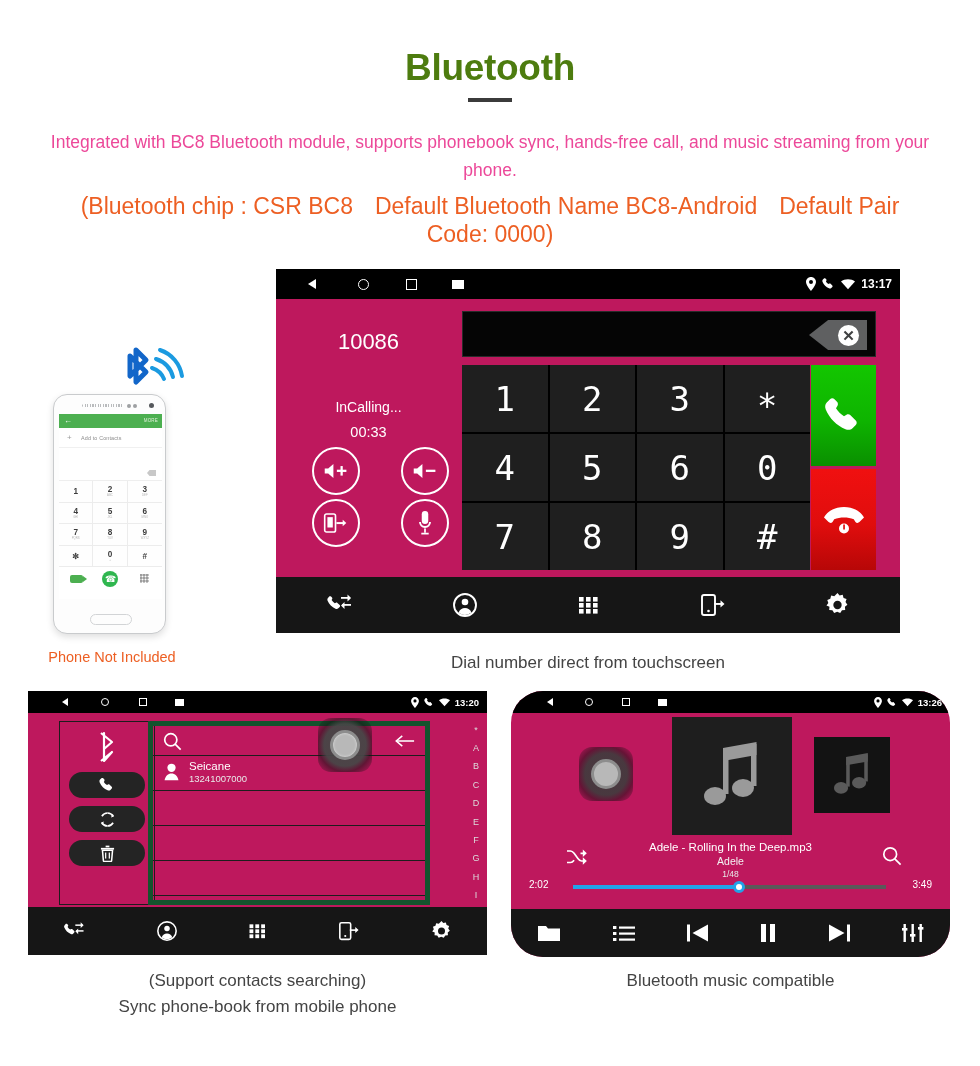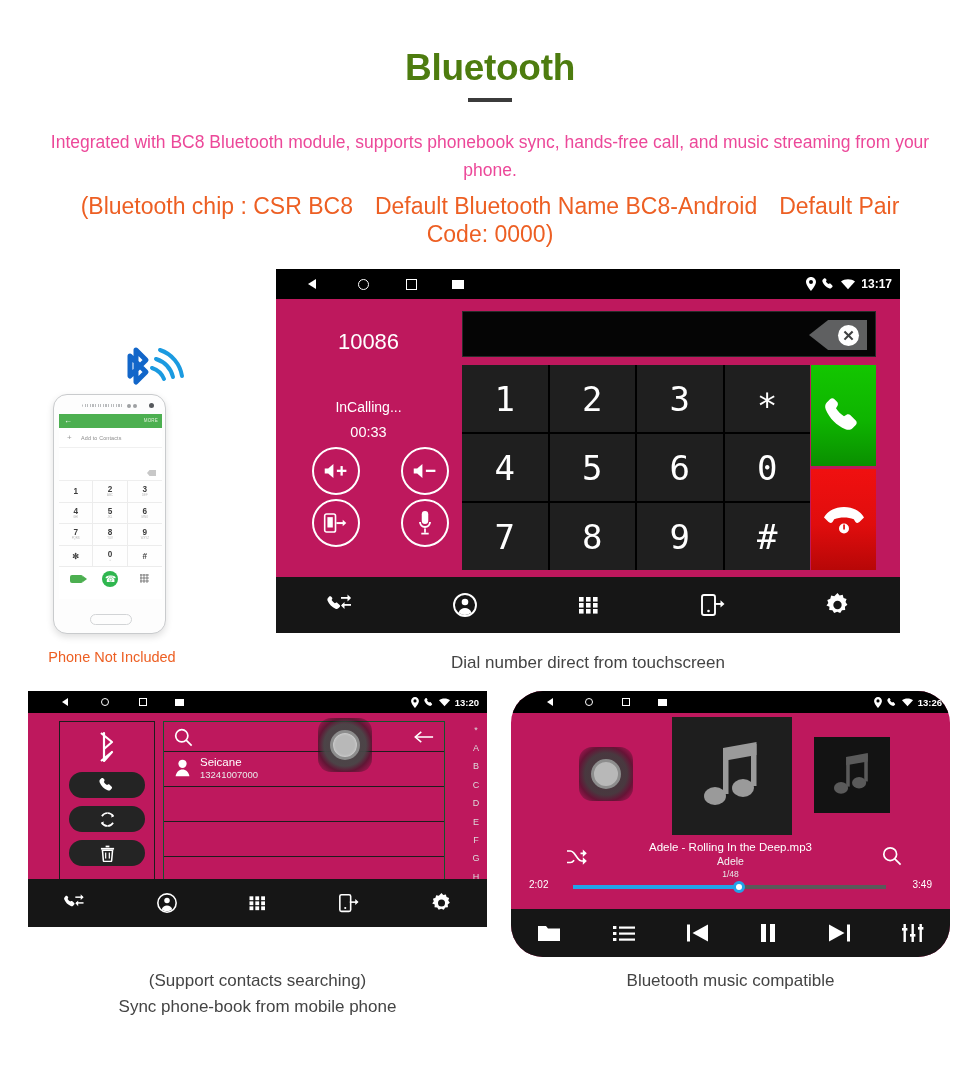--- a/index.html
+++ b/index.html
@@ -180,37 +180,37 @@
   .navbar {
     position:absolute; left:0; bottom:0; width:100%; background:#161616;
     display:flex; align-items:center; justify-content:space-around;
   }
   #dialer .navbar { height:56px; }
 
   
   .ico { display:block; fill:#fff; }
 
   
-  #phonebook { left:28px; top:691px; width:459px; height:236px; }
+  #phonebook { left:28px; top:691px; width:459px; height:264px; }
   #phonebook .statbar { height:22px; }
   #phonebook .st-right { font-size:9.5px; gap:5px; }
 
   .pb-side {
     position:absolute; left:31px; top:30px; width:96px; height:184px;
     border:1px solid #1d1d1d;
     display:flex; flex-direction:column; align-items:center; padding-top:8px; gap:8px;
   }
   .pb-bt { height:34px; display:flex; align-items:center; justify-content:center; }
   .pb-pill {
     width:76px; height:26px; border-radius:13px; background:#242424;
     display:flex; align-items:center; justify-content:center;
   }
   .pb-list {
-    position:absolute; left:135px; top:30px; width:282px; height:184px;
-    border:1px solid #14532d; overflow:hidden;
+    position:absolute; left:120px; top:30px; width:282px; height:184px;
+    border:5px solid #14532d; overflow:hidden;
   }
   .pb-search {
     height:30px; border-bottom:1px solid #1d1d1d; position:relative;
   }
   .pb-search .mag { position:absolute; left:10px; top:6px; }
   .pb-search .bk  { position:absolute; right:10px; top:8px; }
   .pb-row { height:30px; border-bottom:1px solid #1d1d1d; position:relative; }
   .pb-row.tall { height:35px; }
   .pb-av { position:absolute; left:11px; top:7px; }
   .pb-name { position:absolute; left:36px; top:4px; color:#fff; font-size:11.5px; }

